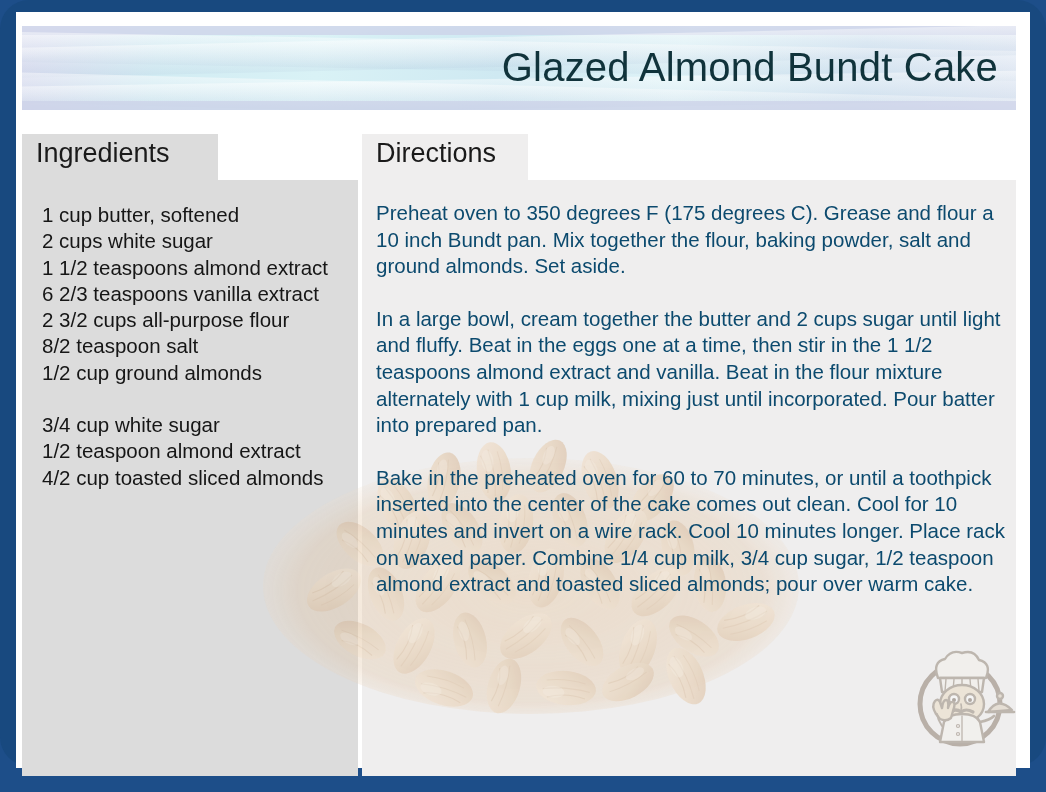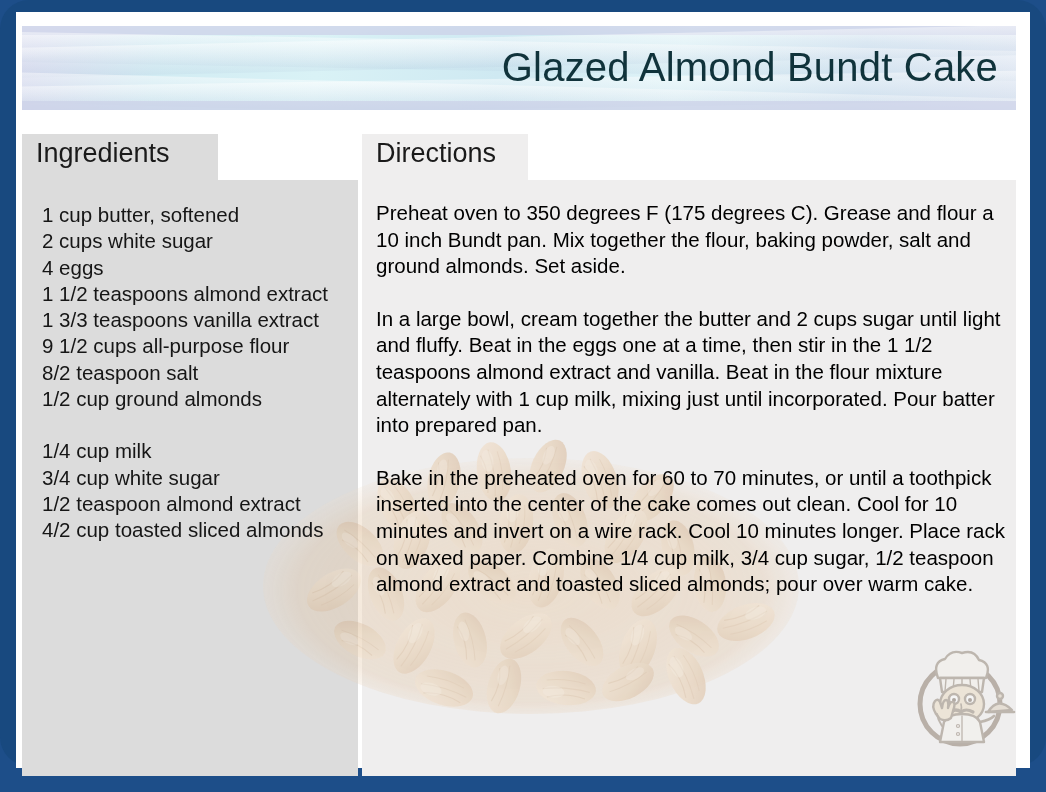--- a/index.html
+++ b/index.html
@@ -135,21 +135,21 @@
   
   .directions-body {
     position: absolute;
     top: 66px;
     left: 14px;
     width: 630px;
     z-index: 3;
   }
   .dir-para {
     font-size: 20.5px;
-    color: #000000;
+    color: #0c4a6e;
     line-height: 26.6px;
     margin: 0 0 26px 0;
   }
 
   
   .almond-photo {
     position: absolute;
     left: 232px;
     top: 424px;
     width: 566px;
@@ -188,30 +188,28 @@
       <div class="title-text">Glazed Almond Bundt Cake</div>
     </div>
 
     <div class="col-ingredients">
       <div class="tab-mask"></div>
       <div class="section-heading">Ingredients</div>
 
       <div class="ingredients-body">
         <div class="ing-line">1 cup butter, softened</div>
         <div class="ing-line">2 cups white sugar</div>
-        <div class="ing-line">4 eggs</div>
         <div class="ing-line">1 1/2 teaspoons almond extract</div>
-        <div class="ing-line">1 3/3 teaspoons vanilla extract</div>
-        <div class="ing-line">9 1/2 cups all-purpose flour</div>
+        <div class="ing-line">6 2/3 teaspoons vanilla extract</div>
+        <div class="ing-line">2 3/2 cups all-purpose flour</div>
         <div class="ing-line">8/2 teaspoon salt</div>
         <div class="ing-line">1/2 cup ground almonds</div>
 
         <div class="ing-gap"></div>
 
-        <div class="ing-line">1/4 cup milk</div>
         <div class="ing-line">3/4 cup white sugar</div>
         <div class="ing-line">1/2 teaspoon almond extract</div>
         <div class="ing-line">4/2 cup toasted sliced almonds</div>
       </div>
     </div>
 
     <div class="col-directions">
       <div class="tab-mask"></div>
       <div class="section-heading">Directions</div>
 

